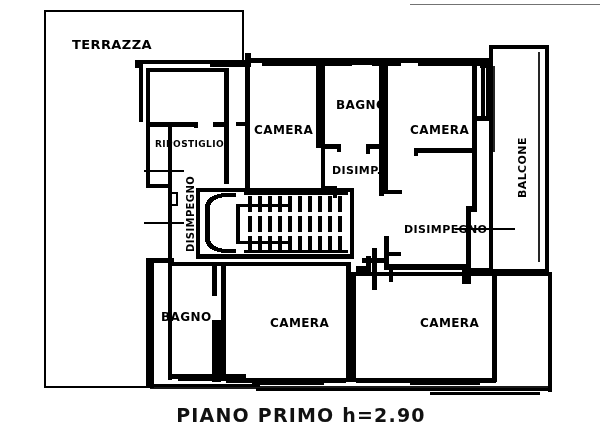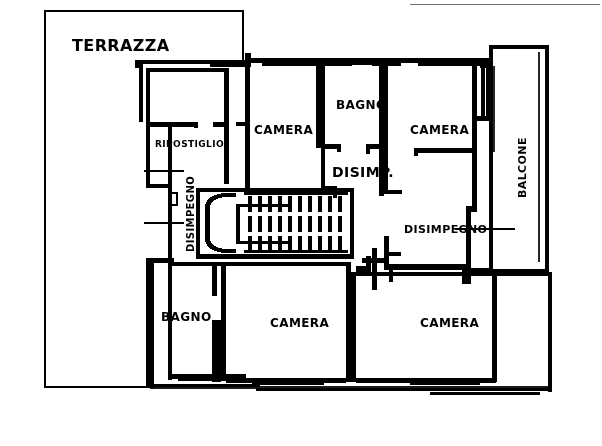--- a/index.html
+++ b/index.html
@@ -236,28 +236,29 @@
 
       <rect x="356" y="266" width="14" height="6"></rect>
       <rect x="366" y="256" width="5" height="16"></rect>
 
     </g>
   </svg>
   </div>
 
 
   <div>
-    <div class="room-label" style="left:72px;top:38px;font-size:16px;">TERRAZZA</div>
+    <div class="room-label" style="left:72px;top:38px;font-size:13px;">TERRAZZA</div>
     <div class="room-label" style="left:155px;top:96px;font-size:9px;margin-top:44px;">RIPOSTIGLIO</div>
     <div class="room-label" style="left:254px;top:124px;font-size:12px;">CAMERA</div>
     <div class="room-label" style="left:336px;top:99px;font-size:12px;">BAGNO</div>
     <div class="room-label" style="left:410px;top:124px;font-size:12px;">CAMERA</div>
     <div class="room-label rot" style="left:186px;top:252px;font-size:10px;">DISIMPEGNO</div>
-    <div class="room-label" style="left:332px;top:165px;font-size:14px;">DISIMP.</div>
+    <div class="room-label" style="left:332px;top:165px;font-size:11px;">DISIMP.</div>
     <div class="room-label" style="left:404px;top:224px;font-size:11px;">DISIMPEGNO</div>
     <div class="room-label rot" style="left:517px;top:198px;font-size:11px;">BALCONE</div>
     <div class="room-label" style="left:161px;top:311px;font-size:12px;">BAGNO</div>
     <div class="room-label" style="left:270px;top:317px;font-size:12px;">CAMERA</div>
     <div class="room-label" style="left:420px;top:317px;font-size:12px;">CAMERA</div>
   </div>
 
+  <div id="caption">PIANO PRIMO  h=2.90</div>
 
 </div>
 
 </body></html>

